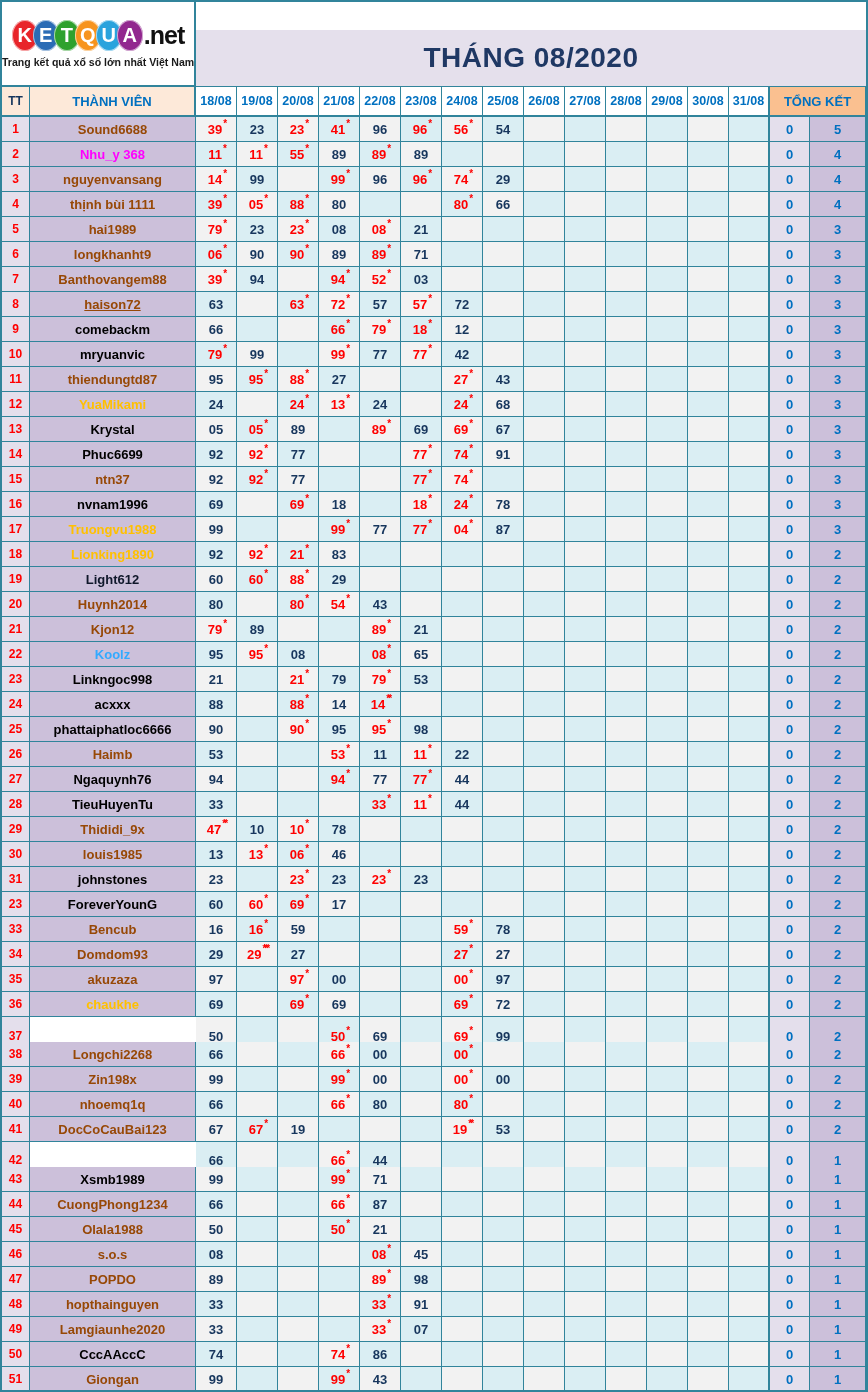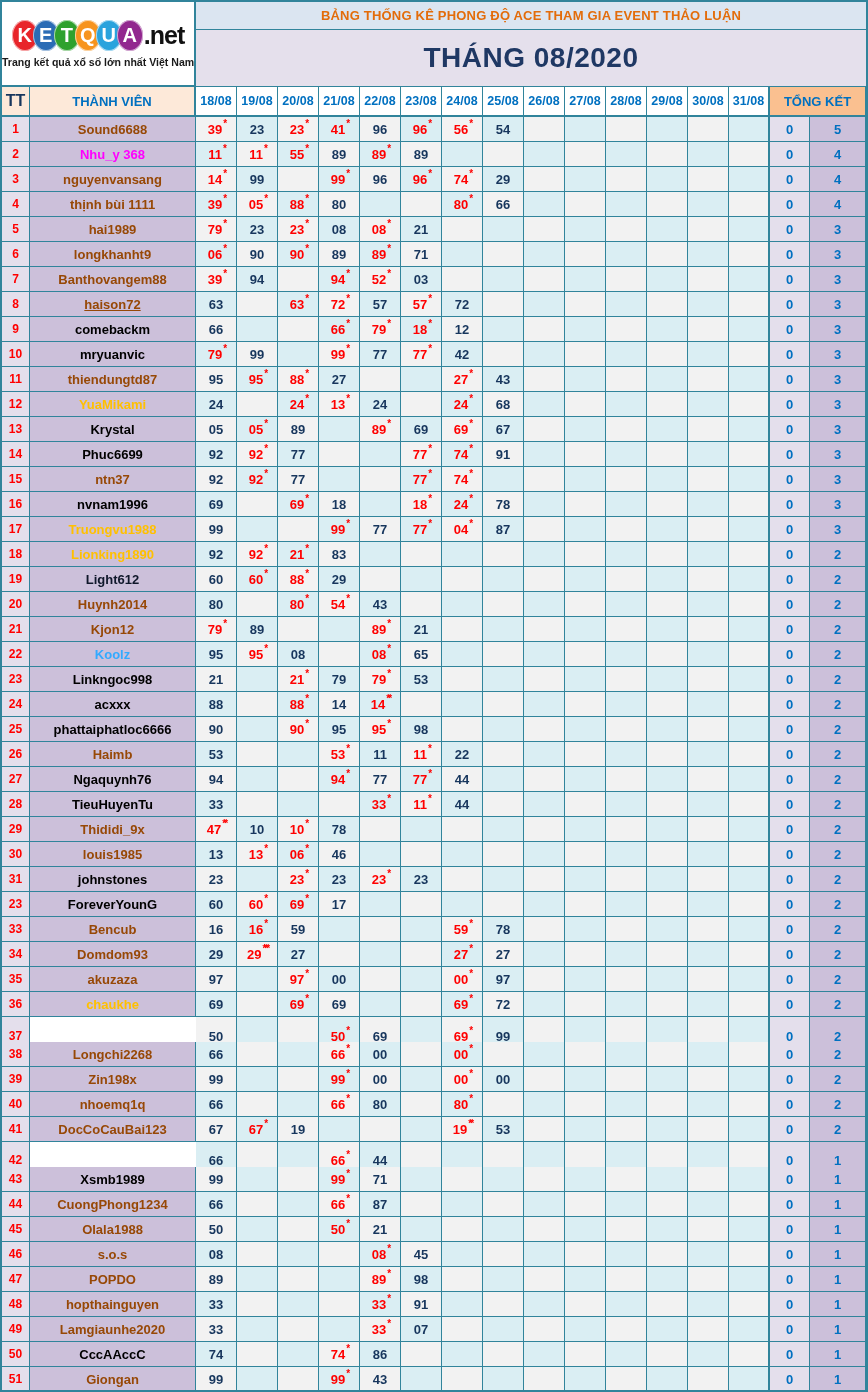--- a/index.html
+++ b/index.html
@@ -69,21 +69,21 @@
     grid-column:2; grid-row:3;
     display:grid; grid-template-columns:repeat(14,41px) 96px;
   }
   .c {
     border-right:1px solid #31849b;
     border-bottom:1px solid #31849b;
     display:flex; align-items:center; justify-content:center;
     font-size:13px;
     overflow:hidden;
   }
-  .htt   { background:#fde9d9; color:#17365d; font-size:16px; border-bottom-width:2px; }
+  .htt   { background:#fde9d9; color:#17365d; font-size:12px; border-bottom-width:2px; }
   .hname { background:#fde9d9; color:#0070c0; border-right-width:2px; border-bottom-width:2px; font-size:13px; }
   .hdate { background:#ffffff; color:#0070c0; font-size:12.5px; border-bottom-width:2px; }
   .htotal{ background:#fac090; color:#0070c0; font-size:13px; border-bottom-width:2px; }
   .sep   { border-right-width:2px; }
   
   .row {
     display:grid;
     grid-template-columns:28px 166px repeat(14,41px) 40px 56px;
     height:25px;
   }
@@ -108,21 +108,20 @@
   <div class="top">
 
     <div class="logo-box">
       <div class="logo-line">
         <span id="logo-letters" style="display: contents;"><span class="logo-letter" style="background: rgb(232, 37, 42);">K</span><span class="logo-letter" style="background: rgb(43, 108, 181);">E</span><span class="logo-letter" style="background: rgb(47, 161, 46);">T</span><span class="logo-letter" style="background: rgb(247, 148, 30);">Q</span><span class="logo-letter" style="background: rgb(42, 163, 221);">U</span><span class="logo-letter" style="background: rgb(146, 39, 143);">A</span></span>
         <span class="logo-suffix">.net</span>
       </div>
       <div class="logo-tagline">Trang kết quả xổ số lớn nhất Việt Nam</div>
     </div>
 
-    <div class="banner">BẢNG THỐNG KÊ PHONG ĐỘ ACE THAM GIA EVENT THẢO LUẬN</div>
     <div class="month">THÁNG 08/2020</div>
 
     <div class="hdr-left">
       <div class="c htt">TT</div>
       <div class="c hname">THÀNH VIÊN</div>
     </div>
     <div class="hdr-right">
       <span id="date-headers" style="display:contents"><div class="c hdate">18/08</div><div class="c hdate">19/08</div><div class="c hdate">20/08</div><div class="c hdate">21/08</div><div class="c hdate">22/08</div><div class="c hdate">23/08</div><div class="c hdate">24/08</div><div class="c hdate">25/08</div><div class="c hdate">26/08</div><div class="c hdate">27/08</div><div class="c hdate">28/08</div><div class="c hdate">29/08</div><div class="c hdate">30/08</div><div class="c hdate sep">31/08</div></span>
       <div class="c htotal">TỔNG KẾT</div>
     </div>

